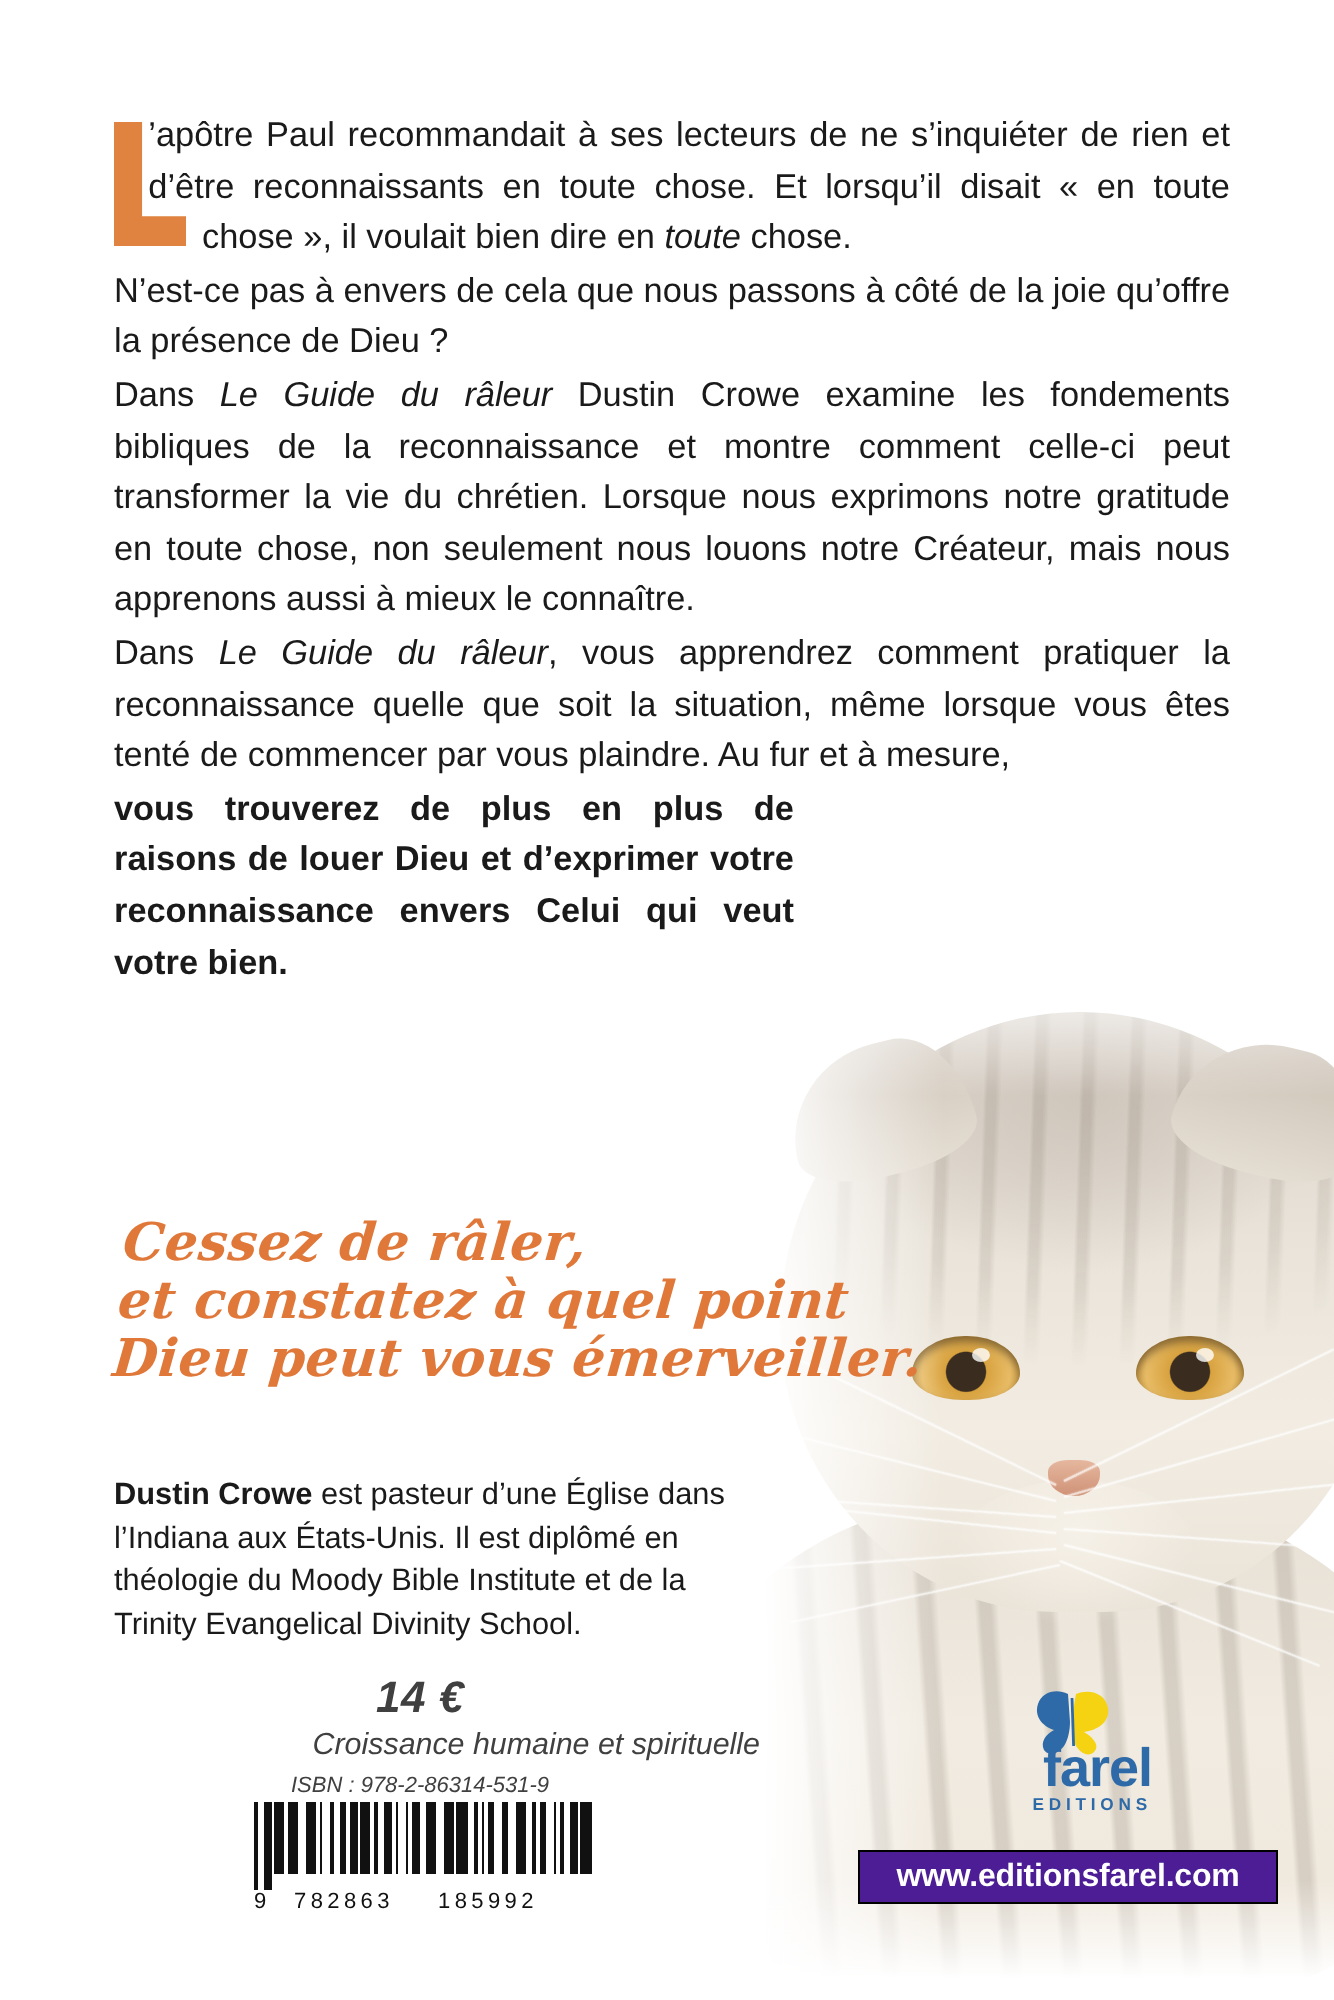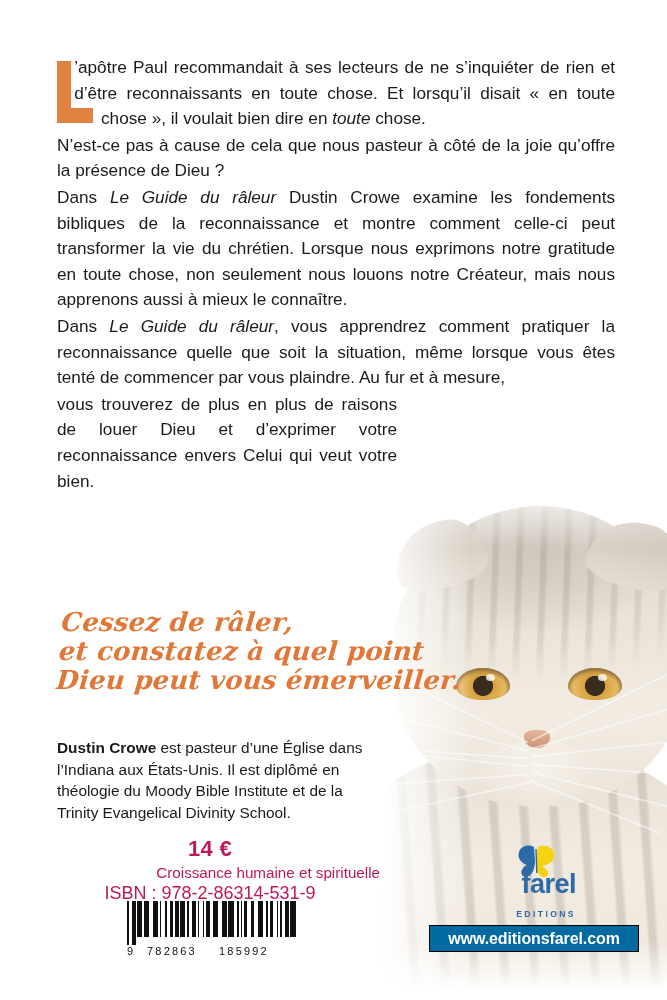--- a/index.html
+++ b/index.html
@@ -165,21 +165,21 @@
   .dropcap {
     float: left;
     width: 36px;
     height: 62px;
     margin: 6px 8px 0 0;
     background: #e08340;
     clip-path: polygon(0 0, 39% 0, 39% 76%, 100% 76%, 100% 100%, 0 100%);
     shape-outside: polygon(0 0, 39% 0, 39% 76%, 100% 76%, 100% 100%, 0 100%);
   }
 
-  .para-narrow { width: 340px; text-align: justify; }
+  .para-narrow { width: 340px; text-align: justify; font-weight: bold; }
 
   
   .tagline {
     position: absolute;
     left: 59px;
     top: 608px;
     width: 380px;
     color: #e0783a;
     font-family: "DejaVu Serif", serif;
     font-style: italic;
@@ -204,36 +204,37 @@
   }
   .bio strong { font-weight: bold; }
 
   
   .price-block {
     position: absolute;
     left: 40px;
     top: 836px;
     width: 340px;
     text-align: center;
-    color: #be185d;
+    color: #404040;
+    font-style: italic;
   }
   .price {
     font-size: 22px;
     font-weight: bold;
     line-height: 26px;
     letter-spacing: .3px;
   }
   .category {
     font-size: 15.2px;
     line-height: 20px;
     margin-top: 1px;
     text-align: right;
   }
   .isbn {
-    font-size: 18px;
+    font-size: 11px;
     line-height: 20px;
   }
 
   
   .barcode-wrap {
     position: absolute;
     left: 127px;
     top: 901px;
     width: 166px;
     height: 62px;
@@ -285,31 +286,31 @@
     line-height: 23px;
     letter-spacing: -0.5px;
     margin-top: -6px;
   }
   .logo-sub {
     font-family: "Liberation Sans", sans-serif;
     font-size: 8.6px;
     font-weight: bold;
     letter-spacing: 2.4px;
     color: #2e6aa8;
-    margin-top: 13px;
+    margin-top: 1px;
   }
 
   
   .website-bar {
     position: absolute;
     left: 429px;
     top: 925px;
     width: 208px;
     height: 25px;
-    background: #0369a1;
+    background: #4c1d95;
     border: 1px solid #000;
     display: flex;
     align-items: center;
     justify-content: center;
     color: #ffffff;
     font-size: 16px;
     font-weight: bold;
     letter-spacing: -0.1px;
   }
 </style>
@@ -343,21 +344,21 @@
         <div class="cat-feather" style="left: 148px; top: 52px; width: 138px; transform: rotate(168deg); opacity: 0.75;"></div>
       </div>
     <div class="cat-fade-top"></div>
     <div class="cat-fade-left"></div>
     <div class="cat-fade-bottom"></div>
   </div>
 
   <div class="copy">
     <div class="dropcap"></div>
     <p id="p1"><span>’apôtre Paul recommandait à ses lecteurs de ne s’inquiéter de rien et d’être reconnaissants en toute chose. Et lorsqu’il disait « en toute chose », il voulait bien dire en </span><em>toute</em><span> chose.</span></p>
-    <p id="p3"><span>N’est-ce pas à cause de cela que nous pasteur à côté de la joie qu’offre la présence de Dieu ?</span></p>
+    <p id="p3"><span>N’est-ce pas à envers de cela que nous passons à côté de la joie qu’offre la présence de Dieu ?</span></p>
     <p id="p4"><span>Dans </span><em>Le Guide du râleur</em><span> Dustin Crowe examine les fondements bibliques de la reconnaissance et montre comment celle-ci peut transformer la vie du chrétien. Lorsque nous exprimons notre gratitude en toute chose, non seulement nous louons notre Créateur, mais nous apprenons aussi à mieux le connaître.</span></p>
     <p id="p5"><span>Dans </span><em>Le Guide du râleur</em><span>, vous apprendrez comment pratiquer la reconnaissance quelle que soit la situation, même lorsque vous êtes tenté de commencer par vous plaindre. Au fur et à mesure,</span></p>
     <p class="para-narrow" id="p6"><span>vous trouverez de plus en plus de raisons de louer Dieu et d’exprimer votre reconnaissance envers Celui qui veut votre bien.</span></p>
   </div>
 
   <div class="tagline">
     <div>Cessez de râler,</div>
     <div>et constatez à quel point</div>
     <div>Dieu peut vous émerveiller.</div>
   </div>

